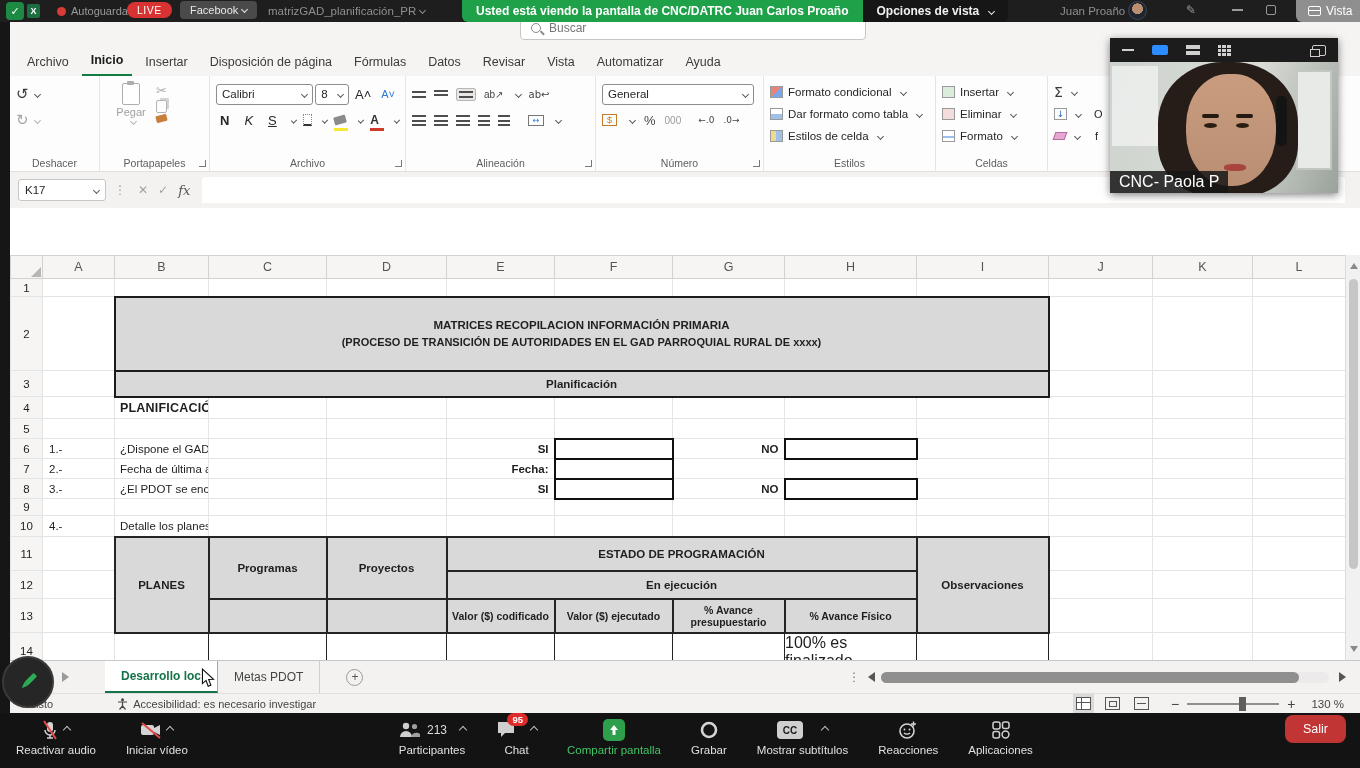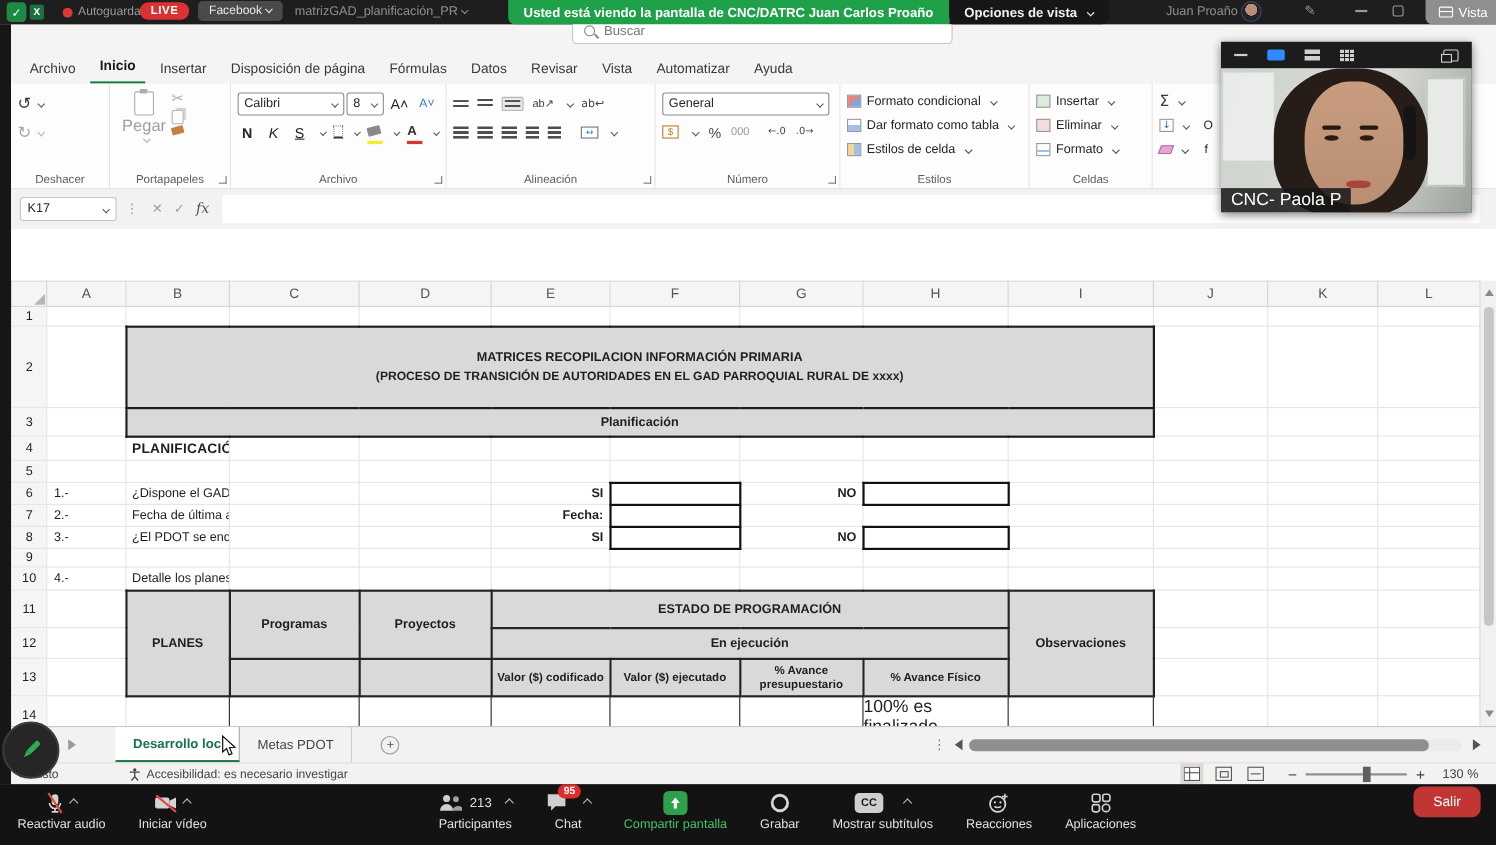--- a/index.html
+++ b/index.html
@@ -9,21 +9,21 @@
 .cv{display:inline-block;width:5px;height:5px;border-right:1.4px solid #5a5a5a;border-bottom:1.4px solid #5a5a5a;transform:rotate(45deg);margin-left:4px;vertical-align:2px}
 .cu{display:inline-block;width:6px;height:6px;border-right:1.6px solid #bdbdbd;border-bottom:1.6px solid #bdbdbd;transform:rotate(-135deg);vertical-align:-2px}
 .cvw{border-color:#e8e8e8}
 .dim{opacity:.45}
 
 .topbar{position:absolute;left:0;top:0;width:1360px;height:22px;background:#1e1e1e;display:flex;align-items:center;font-size:11px;color:#9a9a9a}
 .shield{position:absolute;left:6px;top:2px;width:18px;height:18px;border-radius:4px;background:#1d8a44;color:#fff;font-size:11px;display:flex;align-items:center;justify-content:center}
 .xlicon{position:absolute;left:27px;top:4px;width:13px;height:14px;background:#1d6f42;border-radius:2px;color:#fff;font-size:9px;font-weight:bold;display:flex;align-items:center;justify-content:center}
 .recdot{position:absolute;left:57px;top:7px;width:9px;height:9px;border-radius:50%;background:#d93a35}
 .autosave{position:absolute;left:71px;top:5px}
-.livebadge{position:absolute;left:127px;top:2px;background:#d93232;color:#fff;font-weight:bold;font-size:10.5px;padding:2px 10px;border-radius:10px;letter-spacing:.5px}
+.livebadge{position:absolute;left:127px;top:2px;background:#d93232;color:#fff;font-weight:normal;font-size:10.5px;padding:2px 10px;border-radius:10px;letter-spacing:.5px}
 .fbbtn{position:absolute;left:180px;top:1px;background:#4a4a4a;color:#e8e8e8;font-size:11px;padding:3px 10px;border-radius:4px}
 .doctitle{position:absolute;left:268px;top:5px;color:#8f8f8f;font-size:11.5px}
 .tb-user{position:absolute;left:1060px;top:5px;color:#8f8f8f;font-size:11.5px}
 .tb-avatar{position:absolute;left:1128px;top:1px;width:19px;height:19px;border-radius:50%;background:radial-gradient(circle at 50% 40%,#b98e72 0 40%,#20242c 42%);border:1px solid #3c465e}
 .tb-pen{position:absolute;left:1186px;top:3px;color:#9a9a9a;font-size:12px}
 .tb-min{position:absolute;left:1232px;top:9px;width:11px;height:2px;background:#9a9a9a}
 .tb-restore{position:absolute;left:1266px;top:5px;width:10px;height:10px;border:1.3px solid #9a9a9a;border-radius:2px}
 .vistabtn{position:absolute;left:1296px;top:0;height:22px;background:#8f8f8f;color:#fff;display:flex;align-items:center;gap:5px;padding:0 12px;font-size:12px;border-radius:0 0 0 6px}
 .vista-ic{width:13px;height:10px;border:1.4px solid #fff;border-radius:2px;position:relative}
 .vista-ic::after{content:"";position:absolute;left:0;top:2.5px;width:100%;height:1.4px;background:#fff}
@@ -51,21 +51,21 @@
 .bars{display:inline-block;width:14px;height:11px;background:linear-gradient(#4e4e4e 0 2px,transparent 2px 4.5px,#4e4e4e 4.5px 6.5px,transparent 6.5px 9px,#4e4e4e 9px 11px)}
 .alsel{border:1px solid #b8b6b4;background:#e9e7e5;border-radius:2px;padding:2px}
 .mg{display:inline-block;width:13px;height:12px;border:1px solid #999;vertical-align:middle}
 .mg-cond{background:linear-gradient(135deg,#e8837c 0 50%,#7aa7e8 50% 100%)}
 .mg-table{background:linear-gradient(#fff 0 50%,#9fc0e8 50% 100%)}
 .mg-style{background:linear-gradient(90deg,#f3d98b 0 50%,#9fc0e8 50% 100%)}
 .mg-ins{background:#dcecdc;position:relative}
 .mg-del{background:#f3dcdc;position:relative}
 .mg-fmt{background:linear-gradient(#fff 0 5px,#9fc0e8 5px 7px,#fff 7px 100%)}
 .rbtn-row{display:flex;align-items:center;gap:5px;height:22px;font-size:11.5px;color:#262626;white-space:nowrap}
-.bigpaste{width:50px;display:flex;flex-direction:column;align-items:center;color:#a2a09e;font-size:15px;gap:1px;padding-top:2px}
+.bigpaste{width:50px;display:flex;flex-direction:column;align-items:center;color:#a2a09e;font-size:11px;gap:1px;padding-top:2px}
 .clipic{width:18px;height:22px;border:1.5px solid #b0aeac;border-radius:2px;background:#fff;position:relative}
 .clipic::before{content:"";position:absolute;left:4px;top:-3px;width:7px;height:4px;background:#b0aeac;border-radius:1px}
 .borderic{display:inline-block;width:13px;height:12px;border:1px dotted #8a8a8a;border-bottom:2px solid #333}
 .fillic{display:inline-block;width:12px;height:8px;background:#8a8a8a;transform:rotate(-15deg);border-radius:1px}
 .ubar{display:block;width:14px;height:3px;margin-top:0px}
 .fx{font-family:"DejaVu Serif",serif;font-style:italic;font-size:13px;color:#555}
 .frow{position:absolute;left:10px;top:172px;width:1350px;height:36px;background:#f3f2f1;display:flex;align-items:center}
 .namebox{margin-left:8px;width:88px;height:22px;background:#fff;border:1px solid #c8c6c4;border-radius:3px;display:flex;align-items:center;justify-content:space-between;padding:0 6px;font-size:11.5px;color:#262626}
 .fbar{margin-left:12px;flex:1;height:26px;background:#fff;border-radius:3px 3px 0 0;margin-right:15px}
 .canvasgap{position:absolute;left:10px;top:208px;width:1350px;height:47px;background:#fff}

